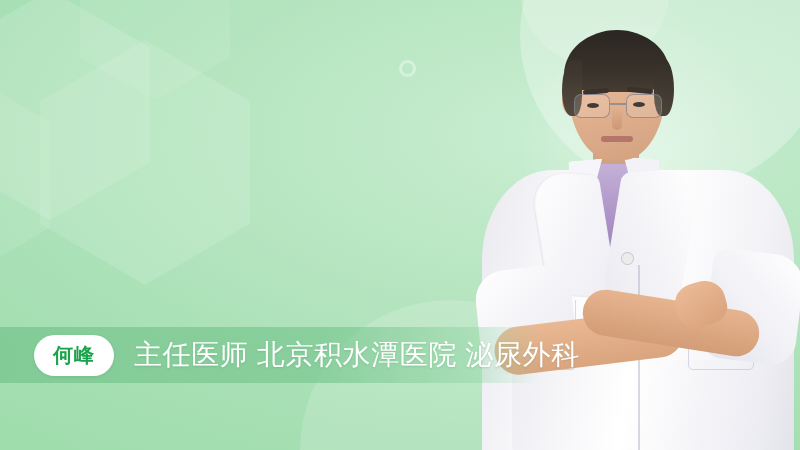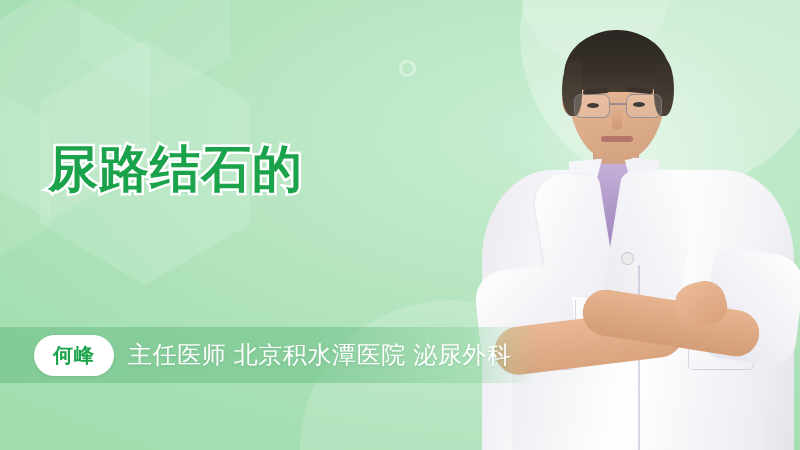--- a/index.html
+++ b/index.html
@@ -275,37 +275,37 @@
     position:absolute; left:0; top:327px;
     width:540px; height:56px;
     background:linear-gradient(90deg,
       rgba(118,196,141,.72) 0%,
       rgba(122,199,145,.70) 60%,
       rgba(140,210,160,.40) 88%,
       rgba(160,220,175,0) 100%);
   }
   .cred-inner{
     position:absolute; left:0; top:327px; height:56px;
-    display:flex; align-items:center; gap:14px;
+    display:flex; align-items:center; gap:20px;
     padding-left:34px;
   }
   .name-pill{
     background:#ffffff;
     color:#1aa34a;
     font-weight:bold;
     font-size:20px;
     letter-spacing:1px;
     padding:7px 19px;
     border-radius:999px;
     box-shadow:0 1px 3px rgba(60,120,80,.18);
     white-space:nowrap;
   }
   .cred-text{
     color:#ffffff;
-    font-size:24px;
+    font-size:28px;
     letter-spacing:.6px;
     white-space:nowrap;
     text-shadow:0 1px 2px rgba(70,140,95,.25);
   }
 </style>
 </head>
 <body>
 
 <div id="stage">
 
@@ -355,21 +355,20 @@
     <div class="d-nose"></div>
     <div class="d-mouth"></div>
     <div class="d-sleeveR"></div>
     <div class="d-sleeveL"></div>
     <div class="d-armR"></div>
     <div class="d-armL"></div>
     <div class="d-hand"></div>
   </div>
 
   <div class="title-block">
-    <div class="title-line l1">尿路结石的</div>
   </div>
 
   <div class="cred-bar"></div>
   <div class="cred-inner">
     <div class="name-pill">何峰</div>
     <div class="cred-text">主任医师 北京积水潭医院 泌尿外科</div>
   </div>
 
 </div>
 

